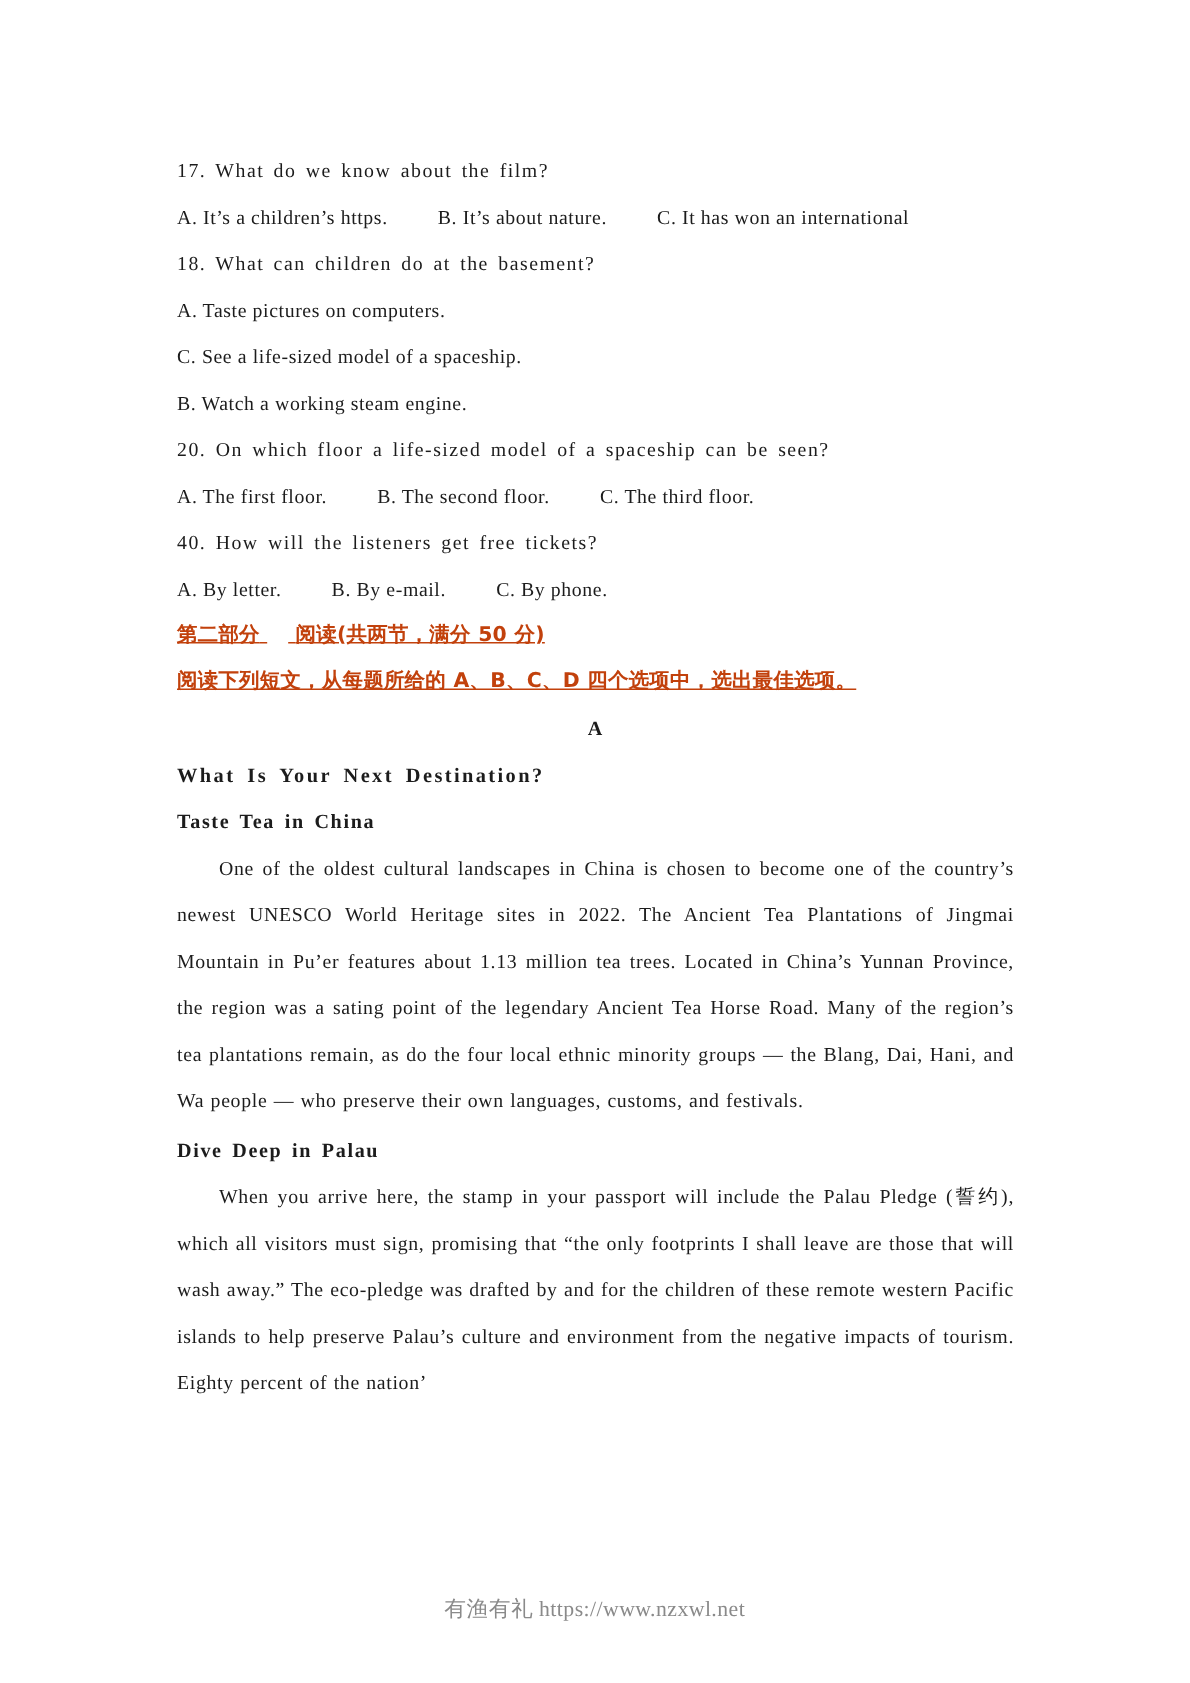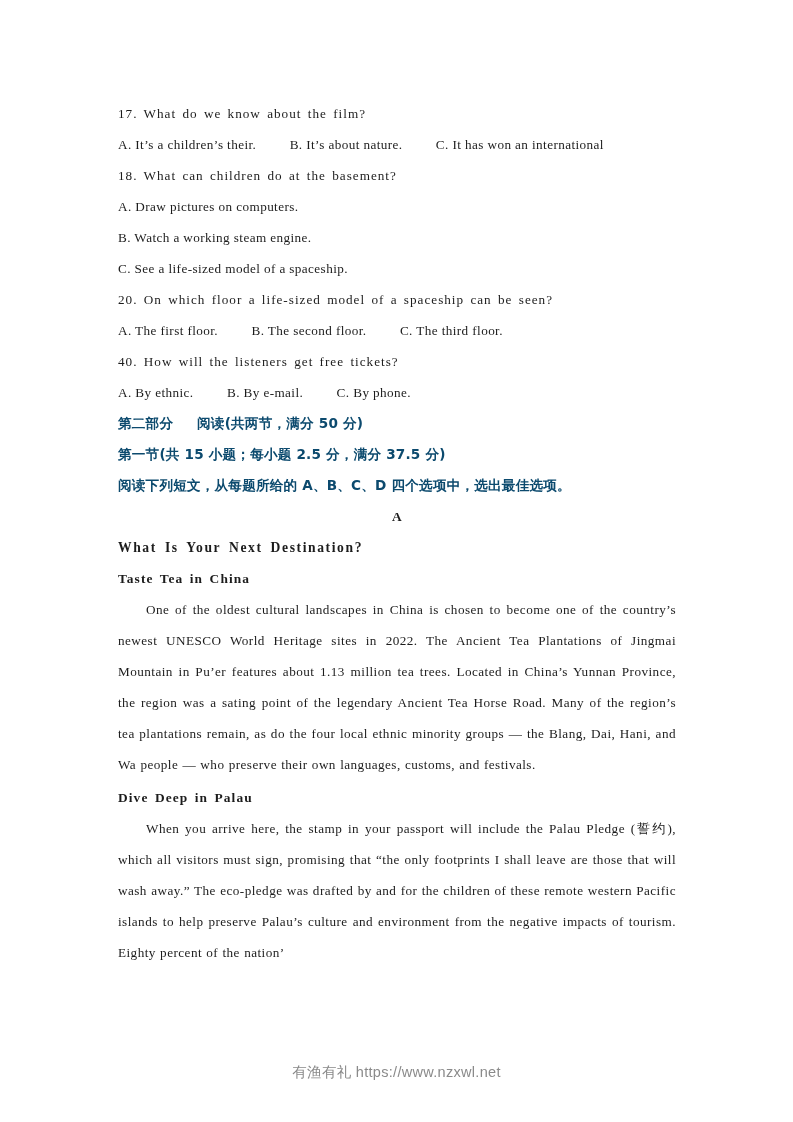--- a/index.html
+++ b/index.html
@@ -47,21 +47,22 @@
     width: 26px;
   }
 
   
   .cn-head {
     font-family: "DejaVu Sans", "Liberation Sans", sans-serif;
     font-weight: bold;
     font-size: 13.6px;
     line-height: 31px;
     letter-spacing: 0.2px;
-    color: #0c4a6e;
+    color: #c2410c;
+    text-decoration: underline;
   }
   .cn-head .sp {
     display: inline-block;
     width: 14px;
   }
 
   
   .center-letter {
     text-align: center;
     font-size: 13.4px;
@@ -101,74 +102,73 @@
 
   .spacer-2 { height: 2px; }
 
   
   .footer {
     position: absolute;
     left: 0;
     top: 1063px;
     width: 793px;
     text-align: center;
-    font-family: Liberation Sans, sans-serif;
+    font-family: Liberation Serif, serif;
     font-size: 14.5px;
     color: #8a8a8a;
     letter-spacing: 0.3px;
   }
 </style>
 </head>
 <body>
 
 <div class="page">
 
   <div class="content">
 
     <div class="q-line">17. What do we know about the film?</div>
 
     <div class="opt-line">
-      <span>A. It’s a children’s their.</span>
+      <span>A. It’s a children’s https.</span>
       <span class="gap"></span>
       <span>B. It’s about nature.</span>
       <span class="gap"></span>
       <span>C. It has won an international</span>
     </div>
 
 
     <div class="q-line">18. What can children do at the basement?</div>
-    <div class="opt-line">A. Draw pictures on computers.</div>
+    <div class="opt-line">A. Taste pictures on computers.</div>
+    <div class="opt-line">C. See a life-sized model of a spaceship.</div>
     <div class="opt-line">B. Watch a working steam engine.</div>
-    <div class="opt-line">C. See a life-sized model of a spaceship.</div>
 
     <div class="q-line">20. On which floor a life-sized model of a spaceship can be seen?</div>
     <div class="opt-line">
       <span>A. The first floor.</span>
       <span class="gap"></span>
       <span>B. The second floor.</span>
       <span class="gap"></span>
       <span>C. The third floor.</span>
     </div>
 
     <div class="q-line">40. How will the listeners get free tickets?</div>
     <div class="opt-line">
-      <span>A. By ethnic.</span>
+      <span>A. By letter.</span>
       <span class="gap"></span>
       <span>B. By e-mail.</span>
       <span class="gap"></span>
       <span>C. By phone.</span>
     </div>
 
     <div class="cn-head">
       <span>第二部分</span>
       <span class="sp"></span>
       <span>阅读(共两节，满分 50 分)</span>
     </div>
 
-    <div class="cn-head">第一节(共 15 小题；每小题 2.5 分，满分 37.5 分)</div>
 
     <div class="cn-head">阅读下列短文，从每题所给的 A、B、C、D 四个选项中，选出最佳选项。</div>
 
     <div class="center-letter">A</div>
 
     <div class="center-title">What Is Your Next Destination?</div>
 
     <div class="sub-head">Taste Tea in China</div>
 
     <div class="para">One of the oldest cultural landscapes in China is chosen to become one of the country’s newest UNESCO World Heritage sites in 2022. The Ancient Tea Plantations of Jingmai Mountain in Pu’er features about 1.13 million tea trees. Located in China’s Yunnan Province, the region was a sating point of the legendary Ancient Tea Horse Road. Many of the region’s tea plantations remain, as do the four local ethnic minority groups — the Blang, Dai, Hani, and Wa people — who preserve their own languages, customs, and festivals.</div>

